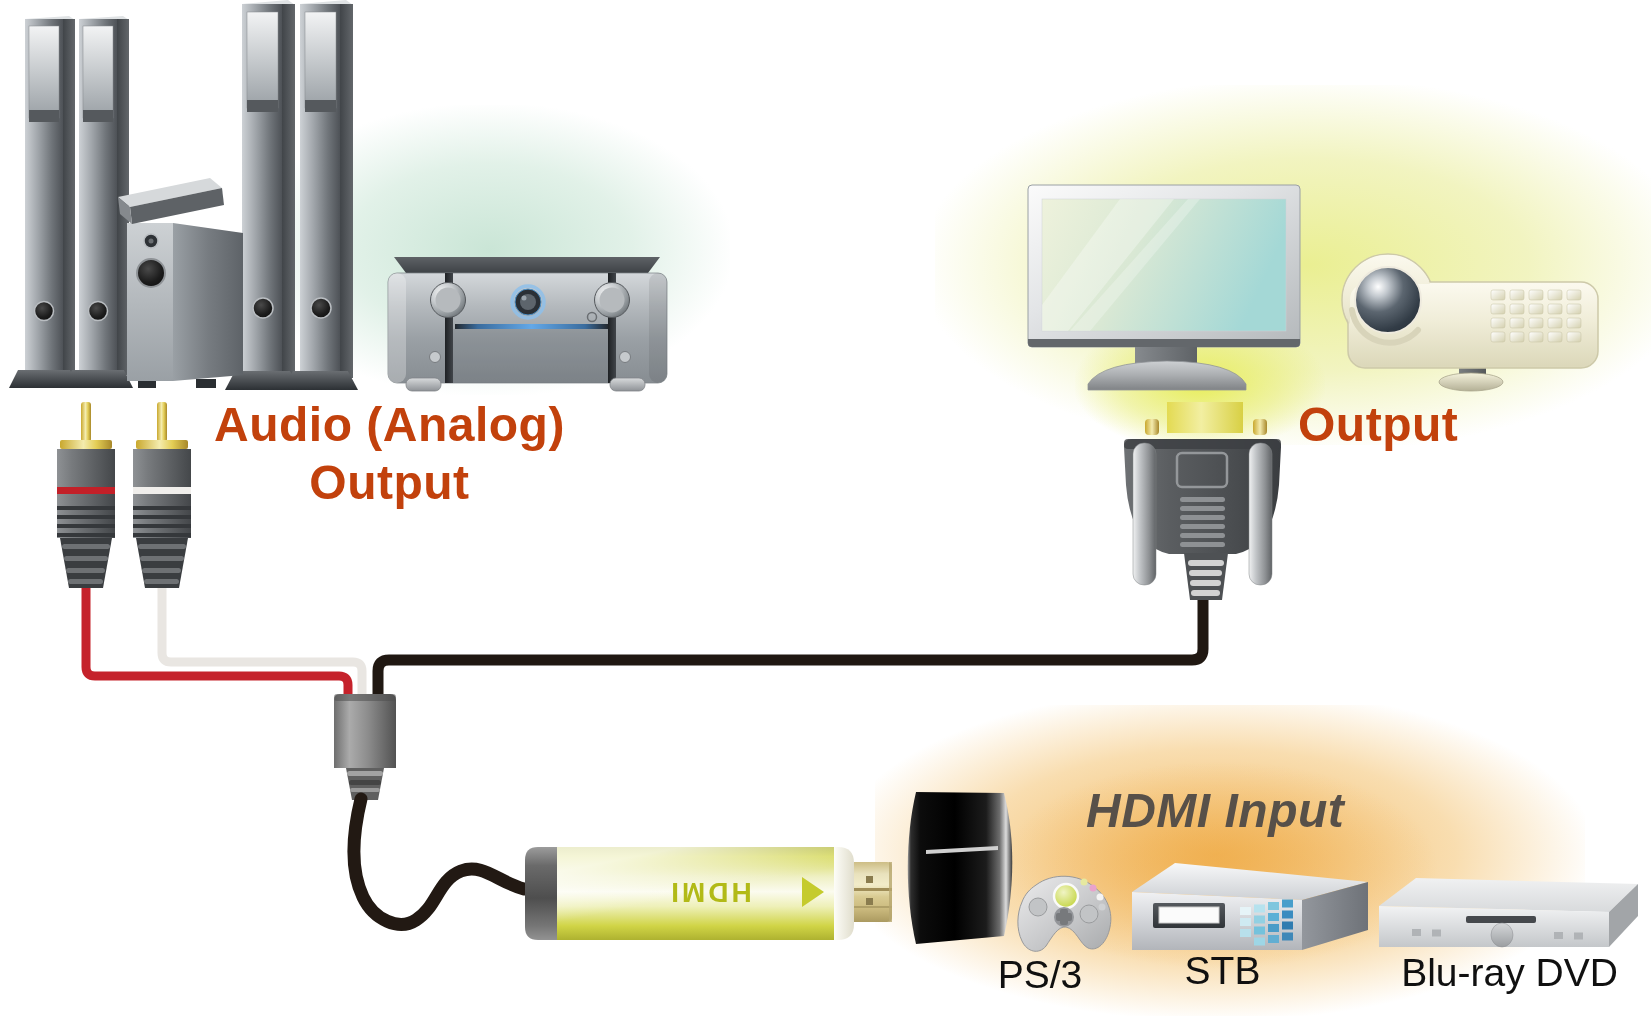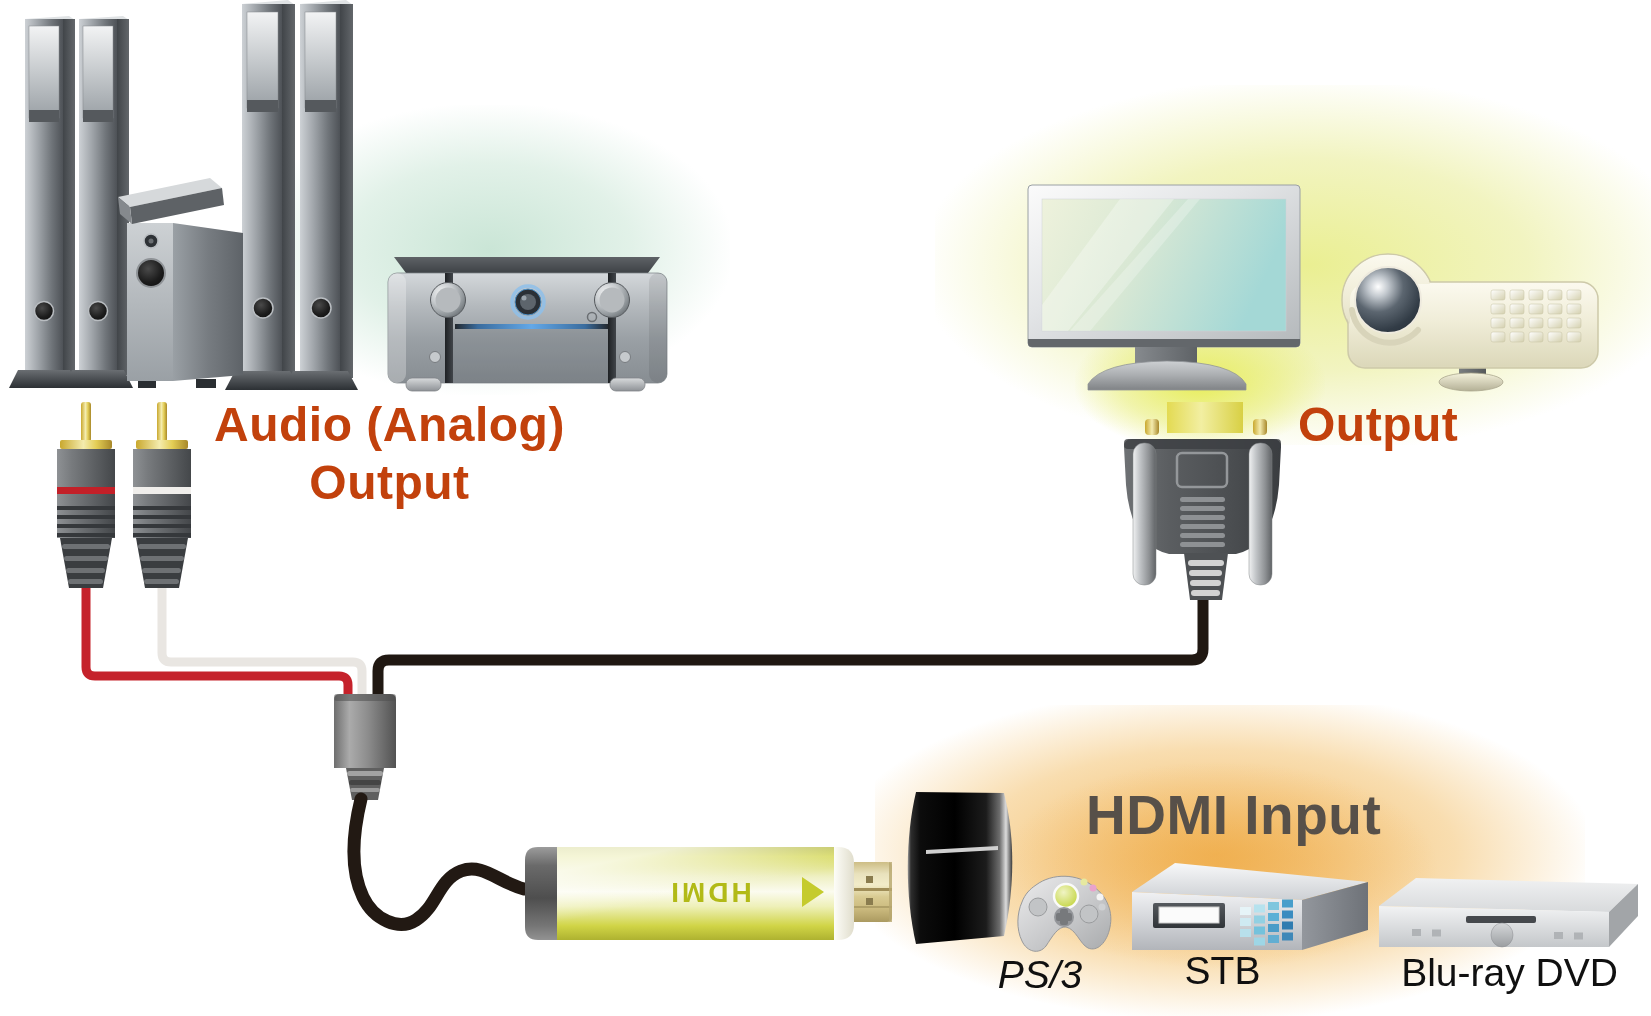--- a/index.html
+++ b/index.html
@@ -3,21 +3,21 @@
 <meta charset="utf-8">
 <style>
   html,body{margin:0;padding:0;background:#ffffff;}
   .canvas{
     position:relative;width:1651px;height:1016px;background:#ffffff;
     overflow:hidden;font-family:"Liberation Sans",sans-serif;
   }
   .glow{position:absolute;pointer-events:none;}
   .abs{position:absolute;}
   .big-label{position:absolute;font-weight:bold;font-size:48px;line-height:58px;color:#c2410c;white-space:nowrap;letter-spacing:0.5px;text-align:center;}
-  .hdmi-label{position:absolute;font-weight:bold;font-size:55px;color:#575049;white-space:nowrap;letter-spacing:0.5px;}
+  .hdmi-label{position:absolute;font-weight:bold;font-size:48px;color:#575049;white-space:nowrap;letter-spacing:0.5px;font-style:italic;}
   .dev-label{position:absolute;font-size:39px;color:#101010;text-align:center;white-space:nowrap;}
   .adapter-print{
     position:absolute;left:649px;top:876px;width:122px;height:32px;
     font-weight:bold;font-size:28px;line-height:32px;letter-spacing:3px;
     color:#b2ba17;text-align:center;transform:rotate(180deg);
   }
 </style>
 </head>
 <body>
 
@@ -562,17 +562,17 @@
     <div>Audio (Analog)</div>
     <div>Output</div>
   </div>
 
   <div class="big-label" style="left:1298px;top:396px;">
     <div>Output</div>
   </div>
 
   <div class="hdmi-label" style="left:1086px;top:783px;">HDMI Input</div>
 
-  <div class="dev-label" style="left:960px;top:953px;width:160px;font-style:italic;">PS/3</div>
+  <div class="dev-label" style="left:960px;top:953px;width:160px;">PS/3</div>
   <div class="dev-label" style="left:1140px;top:949px;width:165px;text-align:center;">STB</div>
   <div class="dev-label" style="left:1392px;top:951px;width:235px;">Blu-ray DVD</div>
 
 </div>
 
 </body></html>

